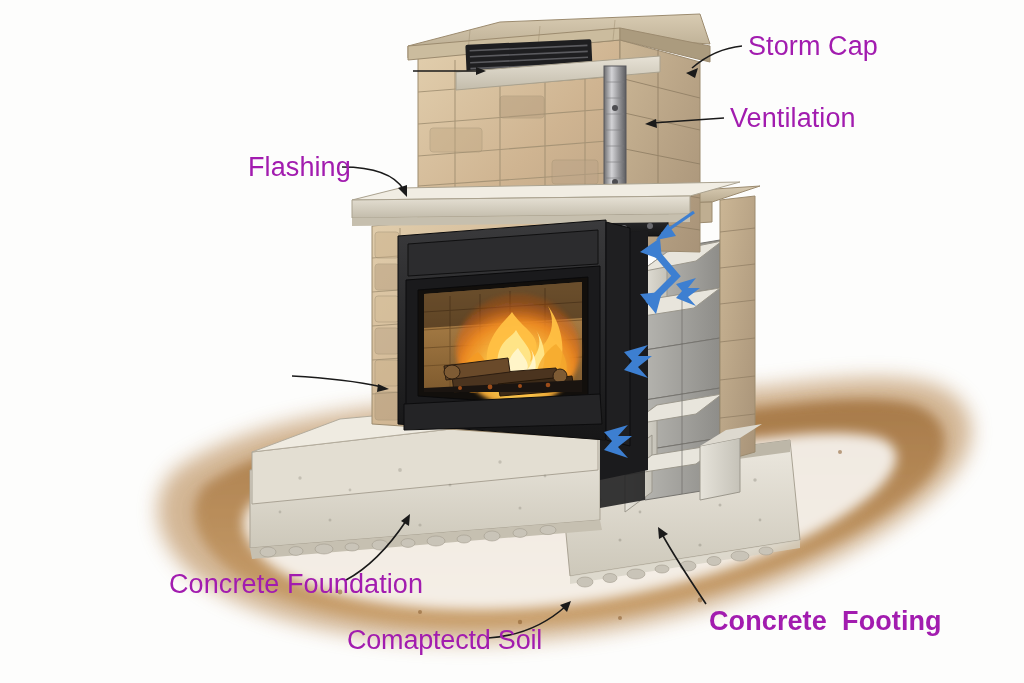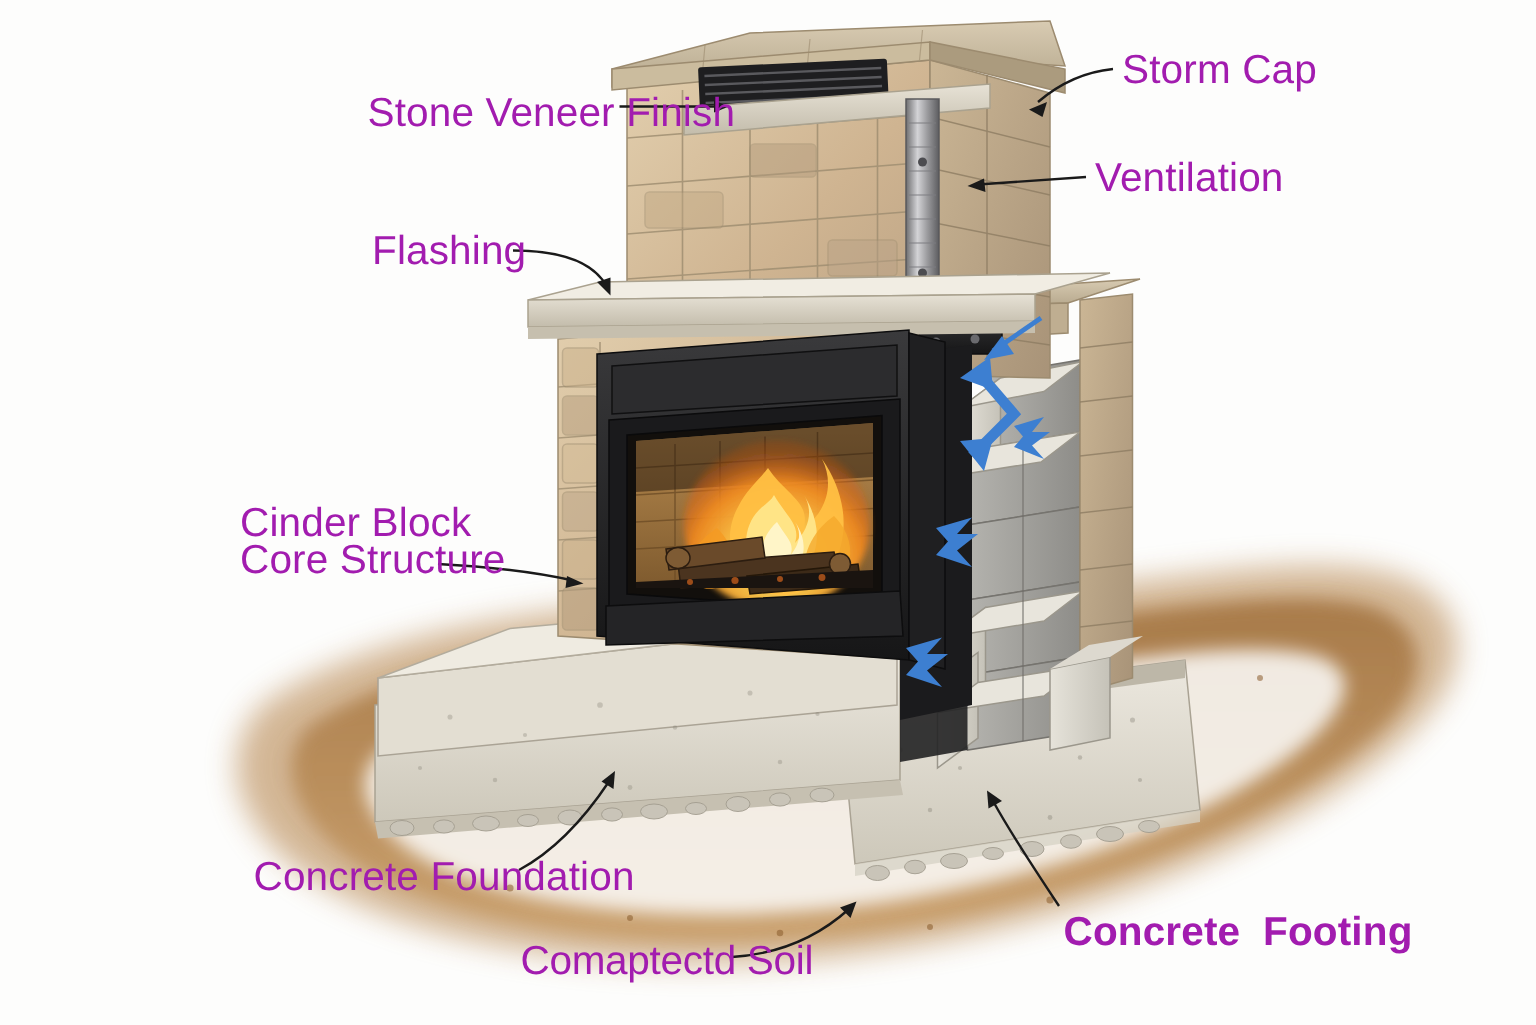--- a/index.html
+++ b/index.html
@@ -457,23 +457,20 @@
       <path fill="#1a1a1a" stroke="none" d="M410 514 L 409 526 L 401 521 Z"></path>
 
       <path d="M488 638 C 520 636, 546 624, 566 606"></path>
       <path fill="#1a1a1a" stroke="none" d="M571 601 L 567 612 L 560 605 Z"></path>
 
       <path d="M706 604 C 690 580, 674 556, 662 534"></path>
       <path fill="#1a1a1a" stroke="none" d="M658 527 L 668 534 L 659 539 Z"></path>
     </g>
   </svg>
 
-  <div class="lbl" style="left:245px;top:62px;">Stone Veneer Finish</div>
   <div class="lbl" style="left:748px;top:33px;">Storm Cap</div>
   <div class="lbl" style="left:730px;top:105px;">Ventilation</div>
   <div class="lbl" style="left:248px;top:154px;">Flashing</div>
-  <div class="lbl two" style="left:160px;top:336px;">Cinder Block
-Core Structure</div>
   <div class="lbl" style="left:169px;top:571px;">Concrete Foundation</div>
   <div class="lbl garble" style="left:347px;top:627px;">Comaptectd Soil</div>
   <div class="lbl" style="left:709px;top:608px;font-weight:bold;">Concrete  Footing</div>
 
 </div>
 
 </body></html>

